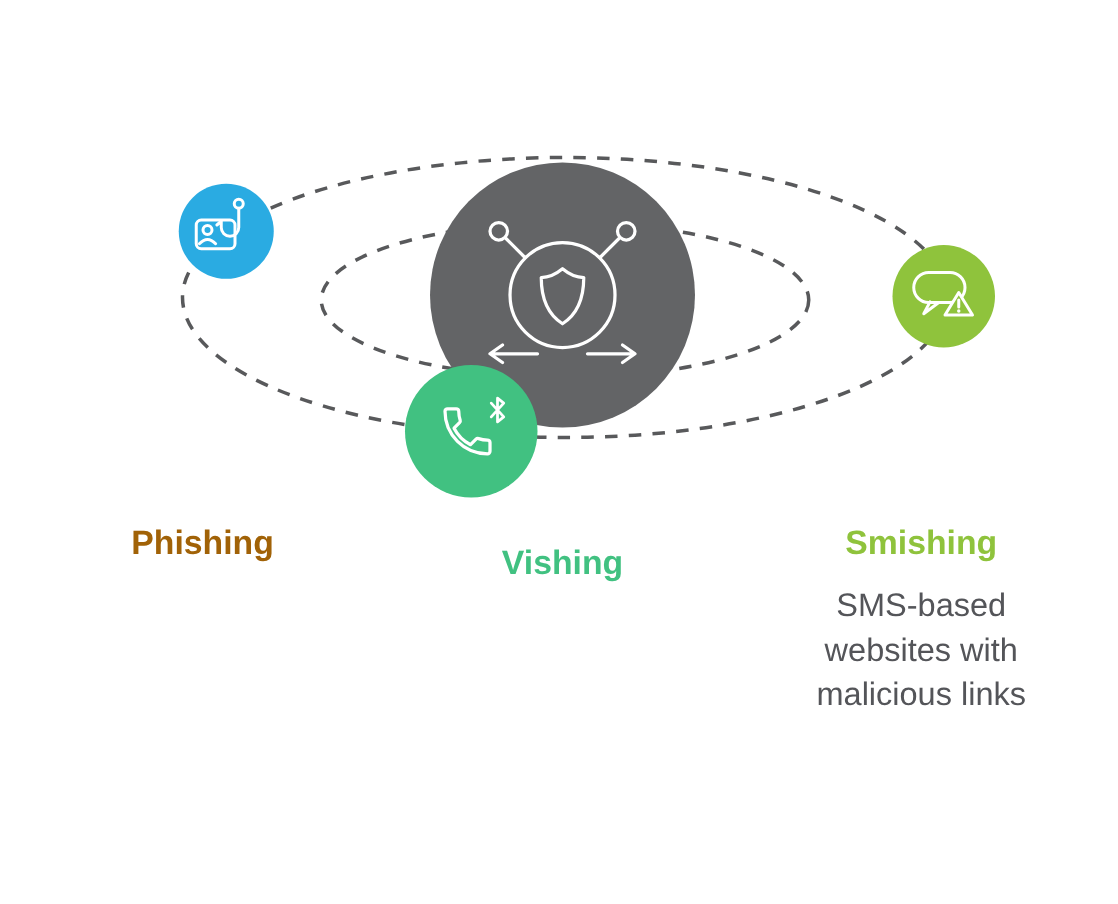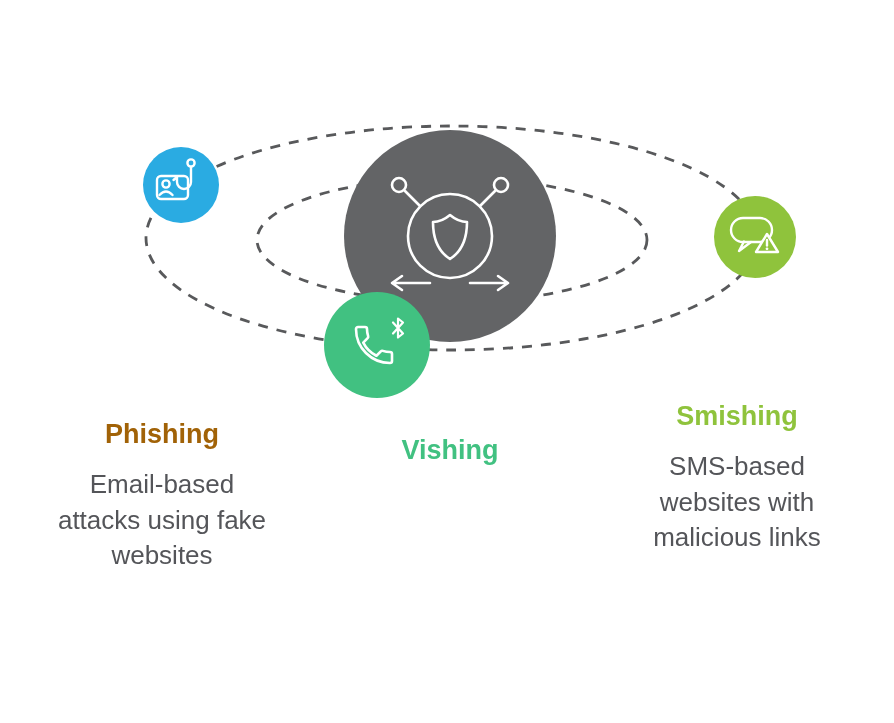--- a/index.html
+++ b/index.html
@@ -23,21 +23,21 @@
     font-size:26px;
     color:#545559;
     line-height:1.38;
     white-space:pre-line;
   }
   .c-phishing{color:#a16207;text-align:center;}
   .c-vishing{color:#41c181;}
   .c-smishing{color:#8fc33c;}
   .block-phishing{left:28px;top:420px;width:268px;}
   .block-vishing{left:318px;top:436px;width:264px;}
-  .block-smishing{left:620px;top:402px;width:234px;}
+  .block-smishing{left:620px;top:420px;width:234px;}
 </style>
 </head>
 <body>
 
 <div class="stage">
 
   <svg width="894" height="723" viewBox="0 0 894 723">
 
     <g fill="none" stroke="#58595b" stroke-width="2.8" stroke-dasharray="10 9">
       <ellipse cx="452" cy="238" rx="306" ry="112"></ellipse>
@@ -84,23 +84,20 @@
         <path d="M -11 5.5 L -16 15 L -4 6"></path>
         <path d="M 12 -2 L 23 16 H 1 Z" fill="#8fc33c"></path>
         <line x1="12" y1="4" x2="12" y2="9.5"></line>
         <circle cx="12" cy="12.8" r="1.4" fill="#ffffff" stroke="none"></circle>
       </g>
     </g>
   </svg>
 
   <div class="label-block block-phishing">
     <h2 class="c-phishing">Phishing</h2>
-    <p>Email-based
-attacks using fake
-websites</p>
   </div>
 
   <div class="label-block block-vishing">
     <h2 class="c-vishing">Vishing</h2>
   </div>
 
   <div class="label-block block-smishing">
     <h2 class="c-smishing">Smishing</h2>
     <p>SMS-based
 websites with

